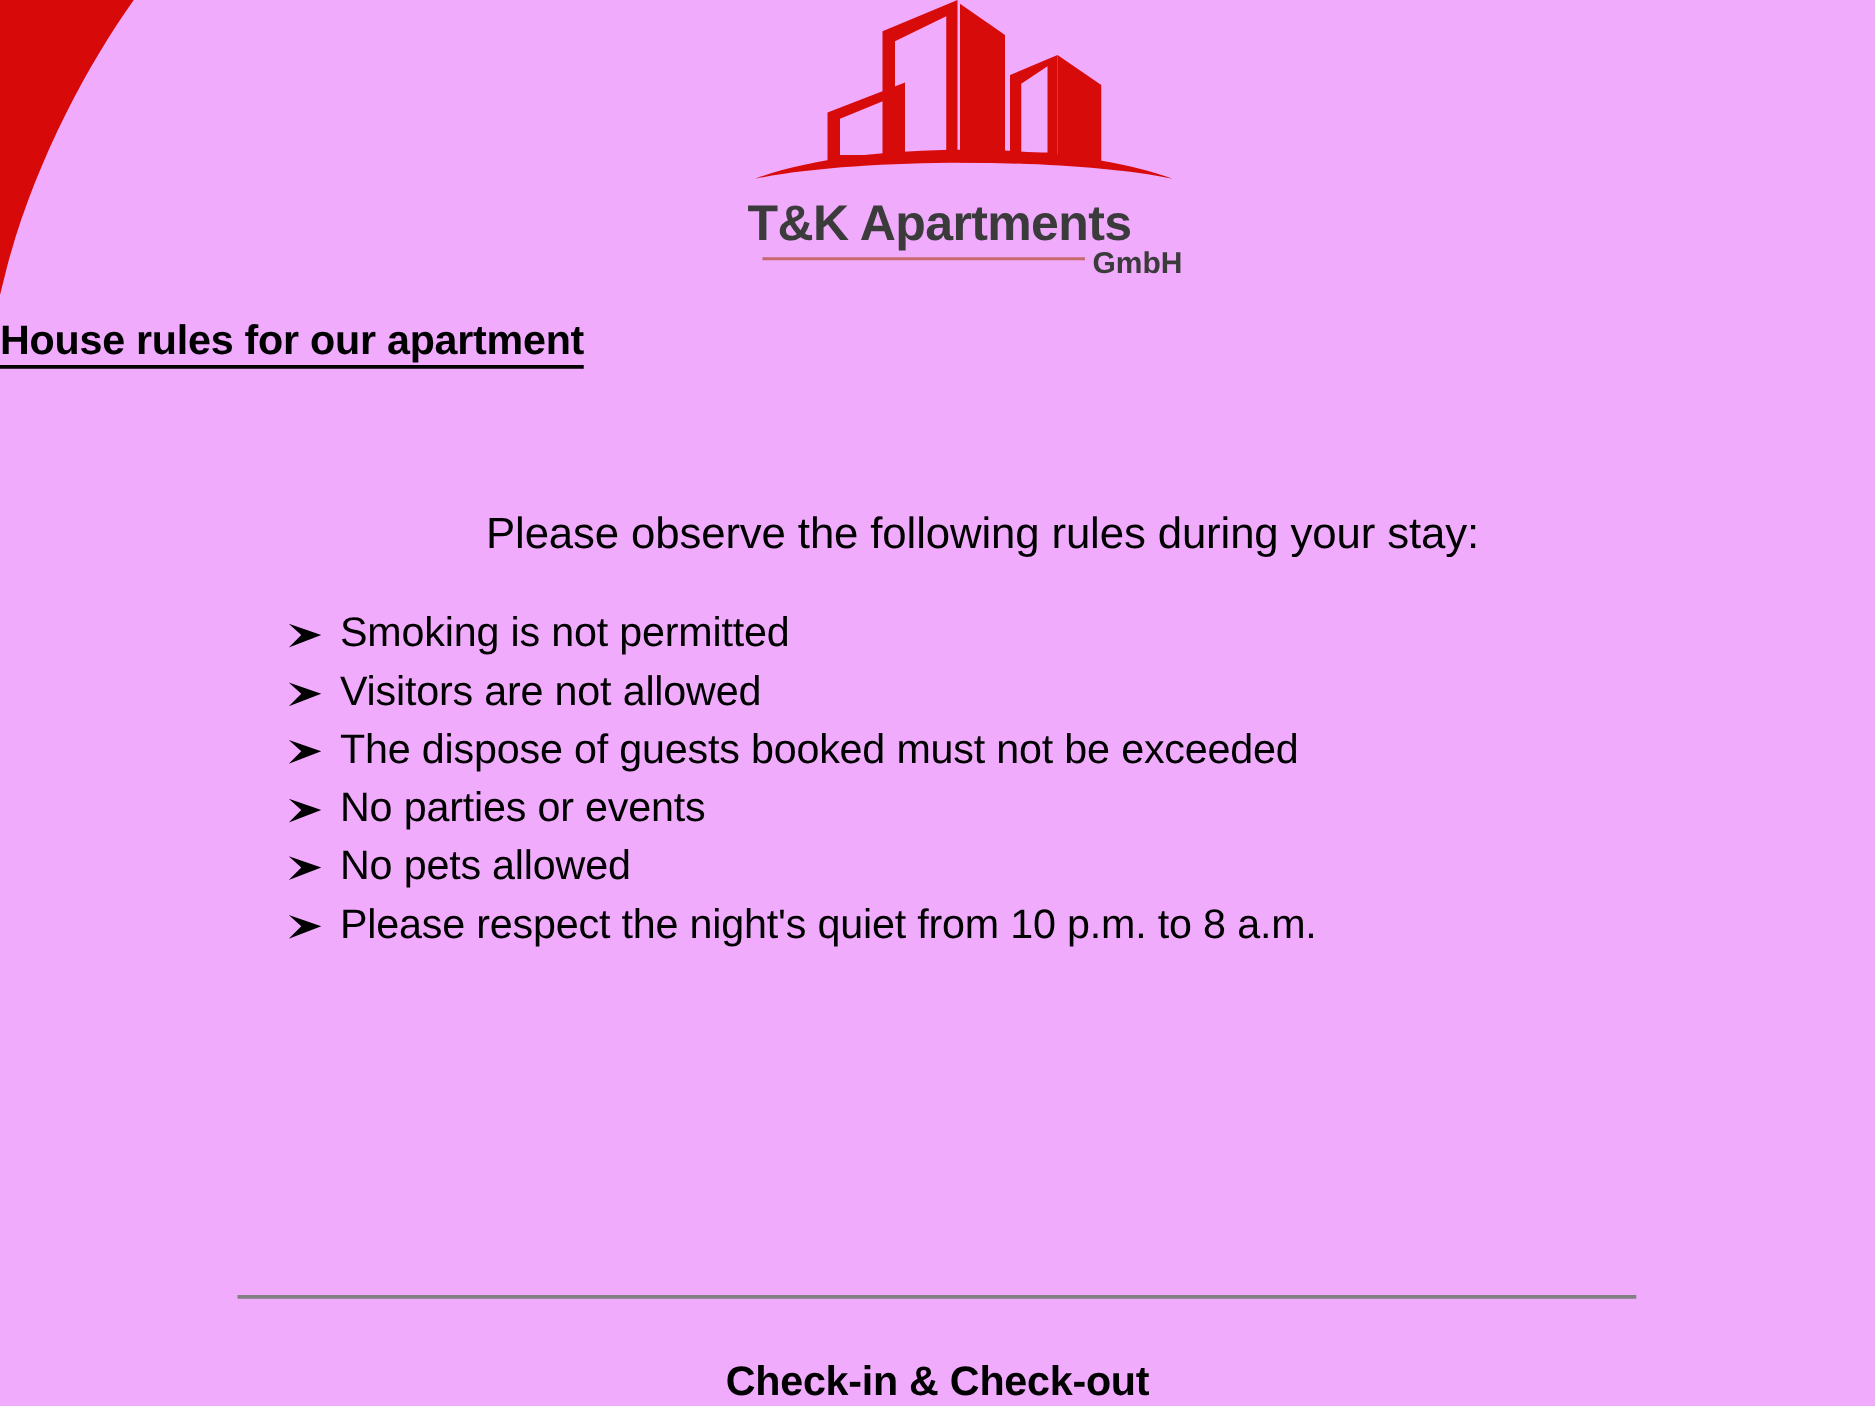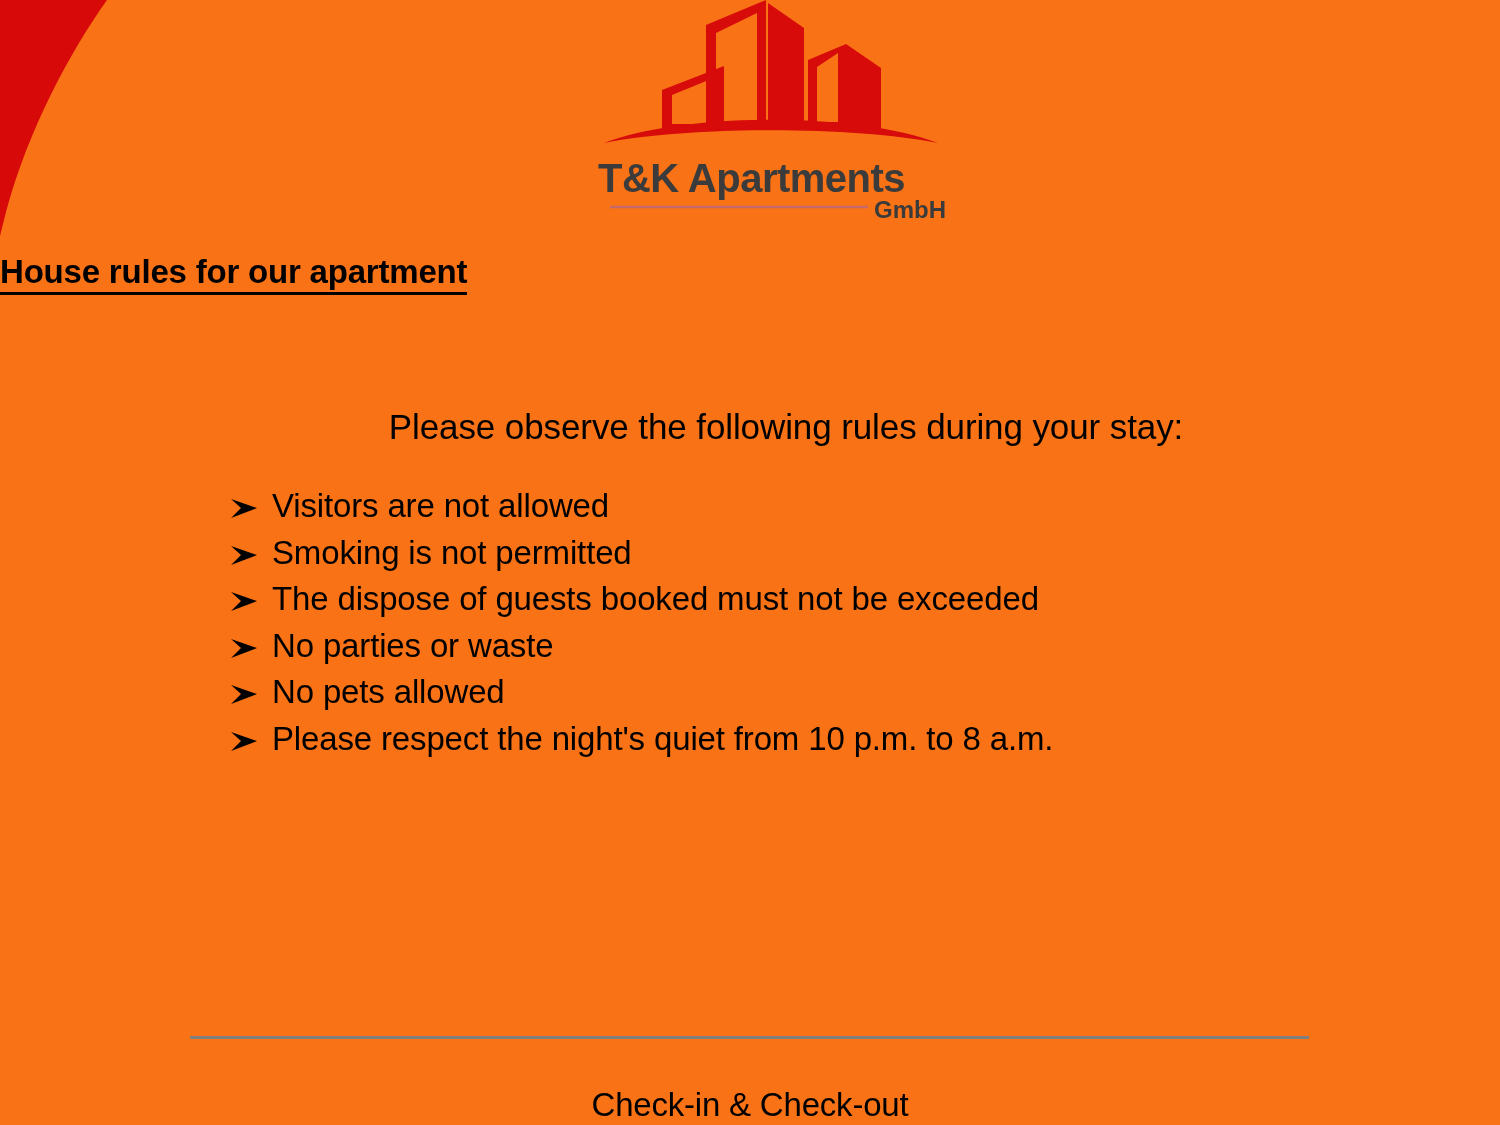--- a/index.html
+++ b/index.html
@@ -8,21 +8,21 @@
     background: #ffffff;
   }
   body {
     font-family: "Liberation Sans", sans-serif;
     -webkit-font-smoothing: antialiased;
   }
   #slide {
     position: relative;
     width: 1500px;
     height: 1125px;
-    background: #f97316;
+    background: #f0abfc;
     overflow: hidden;
   }
 
   
   .corner-swoosh {
     position: absolute;
     left: 0;
     top: 0;
     width: 210px;
     height: 240px;
@@ -120,21 +120,21 @@
   }
 
   
   .footer-heading {
     position: absolute;
     left: 0;
     top: 1086px;
     width: 1500px;
     text-align: center;
     font-size: 33px;
-    font-weight: normal;
+    font-weight: bold;
     color: #000000;
     letter-spacing: -0.2px;
   }
 </style>
 </head>
 <body>
 
 <div id="slide">
 
   <svg class="corner-swoosh" viewBox="0 0 210 240" preserveAspectRatio="none" aria-hidden="true">
@@ -173,39 +173,39 @@
     <span>House rules for our apartment</span>
   </div>
 
   <div class="intro-line">Please observe the following rules during your stay:</div>
 
   <ul class="rules-list">
     <li class="rule-item">
       <svg class="rule-bullet" viewBox="0 0 34 46" aria-hidden="true">
         <path d="M3,16 L29,25 L3,35 L13,25 Z" fill="#000"></path>
       </svg>
+      <span>Smoking is not permitted</span>
+    </li>
+    <li class="rule-item">
+      <svg class="rule-bullet" viewBox="0 0 34 46" aria-hidden="true">
+        <path d="M3,16 L29,25 L3,35 L13,25 Z" fill="#000"></path>
+      </svg>
       <span>Visitors are not allowed</span>
     </li>
     <li class="rule-item">
       <svg class="rule-bullet" viewBox="0 0 34 46" aria-hidden="true">
         <path d="M3,16 L29,25 L3,35 L13,25 Z" fill="#000"></path>
       </svg>
-      <span>Smoking is not permitted</span>
-    </li>
-    <li class="rule-item">
-      <svg class="rule-bullet" viewBox="0 0 34 46" aria-hidden="true">
-        <path d="M3,16 L29,25 L3,35 L13,25 Z" fill="#000"></path>
-      </svg>
       <span>The dispose of guests booked must not be exceeded</span>
     </li>
     <li class="rule-item">
       <svg class="rule-bullet" viewBox="0 0 34 46" aria-hidden="true">
         <path d="M3,16 L29,25 L3,35 L13,25 Z" fill="#000"></path>
       </svg>
-      <span>No parties or waste</span>
+      <span>No parties or events</span>
     </li>
     <li class="rule-item">
       <svg class="rule-bullet" viewBox="0 0 34 46" aria-hidden="true">
         <path d="M3,16 L29,25 L3,35 L13,25 Z" fill="#000"></path>
       </svg>
       <span>No pets allowed</span>
     </li>
     <li class="rule-item">
       <svg class="rule-bullet" viewBox="0 0 34 46" aria-hidden="true">
         <path d="M3,16 L29,25 L3,35 L13,25 Z" fill="#000"></path>

